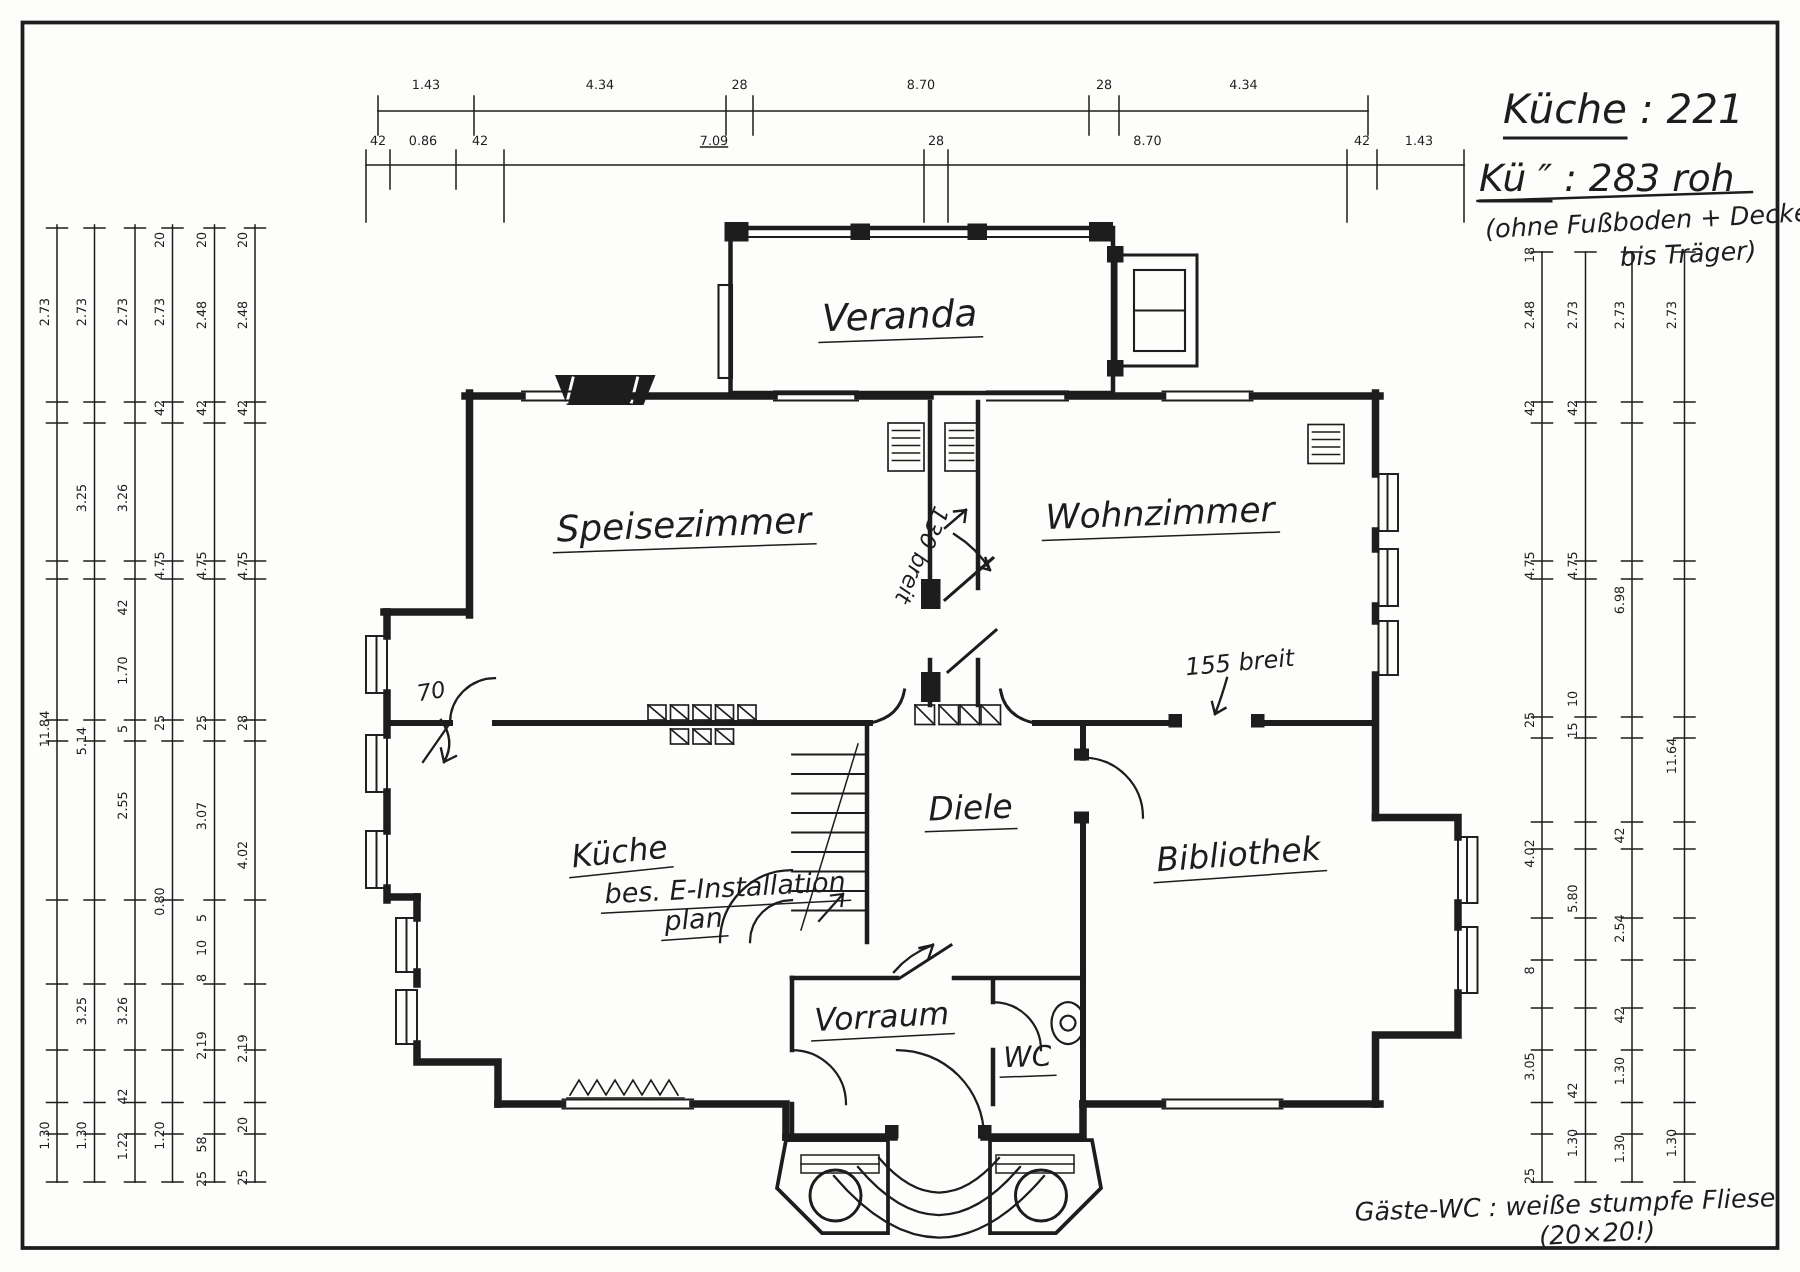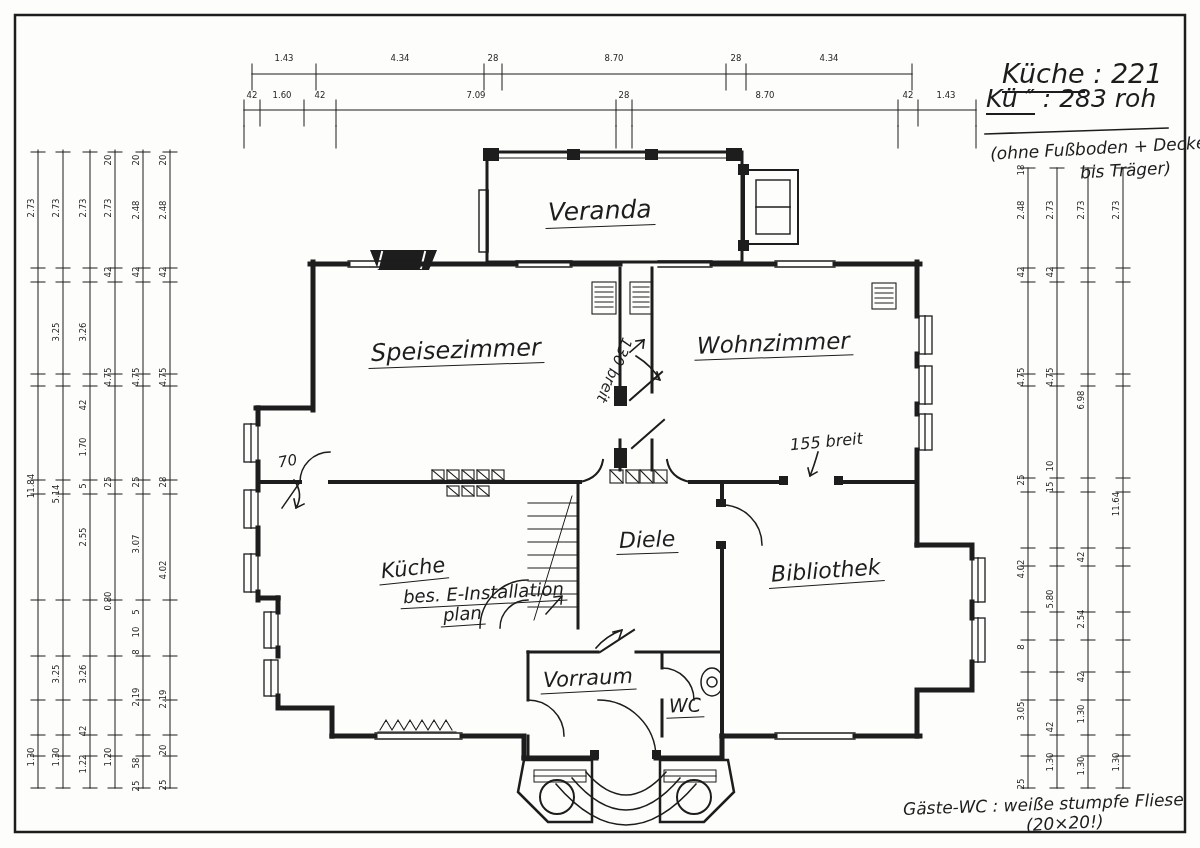--- a/index.html
+++ b/index.html
@@ -14,21 +14,21 @@
   .kueche{left:378px;top:556px;font-size:21px;transform:rotate(-6deg);}
   .ksub1{left:400px;top:582px;font-size:18px;transform:rotate(-3deg);}
   .ksub2{left:440px;top:603px;font-size:18px;transform:rotate(-4deg);}
   .diele{left:616px;top:527px;font-size:22px;}
   .biblio{left:768px;top:558px;font-size:22px;transform:rotate(-4deg);}
   .vorraum{left:540px;top:666px;font-size:21px;transform:rotate(-3deg);}
   .wc{left:666px;top:694px;font-size:19px;}
   .hand{font-style:italic;}
   .hoehe{left:1002px;top:58px;font-size:27px;}
   .hoehe .u{border-bottom:2px solid #1d1d1d;padding-bottom:2px;}
-  .kueline{left:986px;top:84px;font-size:25px;}
+  .kueline{left:986px;top:104px;font-size:25px;}
   .kueline .u{border-bottom:2px solid #1d1d1d;}
   .note1{left:990px;top:138px;font-size:17px;transform:rotate(-3deg);}
   .note2{left:1080px;top:160px;font-size:17px;transform:rotate(-3deg);}
   .guest{left:903px;top:794px;font-size:17px;transform:rotate(-2deg);}
   .tile{left:1026px;top:813px;font-size:17px;transform:rotate(-3deg);}
   .n130{left:636px;top:342px;font-size:15px;transform-origin:0 0;transform:rotate(113deg);}
   .n155{left:790px;top:432px;font-size:16px;transform:rotate(-5deg);}
   .n70{left:278px;top:452px;font-size:15px;transform:rotate(-10deg);}
   .dim{position:absolute;font-size:8.5px;line-height:9px;color:#1d1d1d;white-space:nowrap;}
 </style>
@@ -244,23 +244,23 @@
   <div class="lbl hand n155">155 breit</div>
   <div class="lbl hand n70">70</div>
   <div id="dim-layer">
         <div class="dim" style="left: 284px; top: 58px; transform: translate(-50%, -50%);">1.43</div>
         <div class="dim" style="left: 400px; top: 58px; transform: translate(-50%, -50%);">4.34</div>
         <div class="dim" style="left: 493px; top: 58px; transform: translate(-50%, -50%);">28</div>
         <div class="dim" style="left: 614px; top: 58px; transform: translate(-50%, -50%);">8.70</div>
         <div class="dim" style="left: 736px; top: 58px; transform: translate(-50%, -50%);">28</div>
         <div class="dim" style="left: 829px; top: 58px; transform: translate(-50%, -50%);">4.34</div>
         <div class="dim" style="left: 252px; top: 95px; transform: translate(-50%, -50%);">42</div>
-        <div class="dim" style="left: 282px; top: 95px; transform: translate(-50%, -50%);">1.60</div>
+        <div class="dim" style="left: 282px; top: 95px; transform: translate(-50%, -50%);">0.86</div>
         <div class="dim" style="left: 320px; top: 95px; transform: translate(-50%, -50%);">42</div>
-        <div class="dim" style="left: 476px; top: 95px; transform: translate(-50%, -50%);">7.09</div>
+        <div class="dim" style="left: 476px; top: 95px; transform: translate(-50%, -50%); text-decoration: underline;">7.09</div>
         <div class="dim" style="left: 624px; top: 95px; transform: translate(-50%, -50%);">28</div>
         <div class="dim" style="left: 765px; top: 95px; transform: translate(-50%, -50%);">8.70</div>
         <div class="dim" style="left: 908px; top: 95px; transform: translate(-50%, -50%);">42</div>
         <div class="dim" style="left: 946px; top: 95px; transform: translate(-50%, -50%);">1.43</div>
         <div class="dim" style="left: 31px; top: 208px; transform: translate(-50%, -50%) rotate(-90deg);">2.73</div>
         <div class="dim" style="left: 31px; top: 486px; transform: translate(-50%, -50%) rotate(-90deg);">11.84</div>
         <div class="dim" style="left: 31px; top: 757px; transform: translate(-50%, -50%) rotate(-90deg);">1.30</div>
         <div class="dim" style="left: 56px; top: 208px; transform: translate(-50%, -50%) rotate(-90deg);">2.73</div>
         <div class="dim" style="left: 56px; top: 332px; transform: translate(-50%, -50%) rotate(-90deg);">3.25</div>
         <div class="dim" style="left: 56px; top: 494px; transform: translate(-50%, -50%) rotate(-90deg);">5.14</div>

